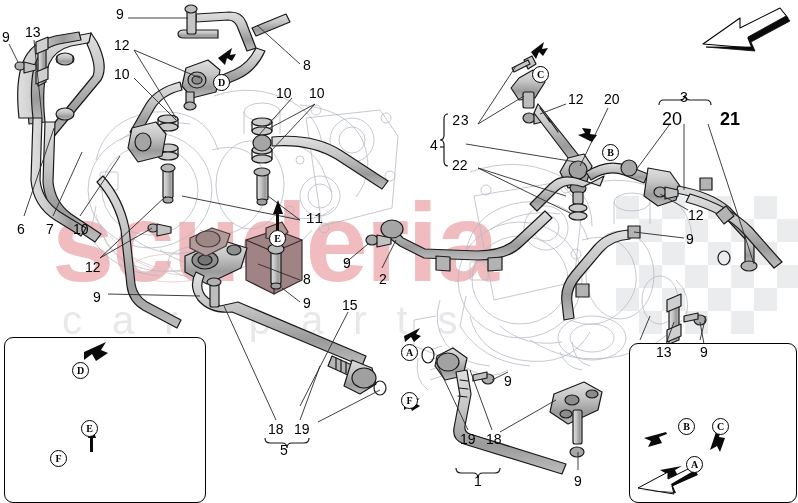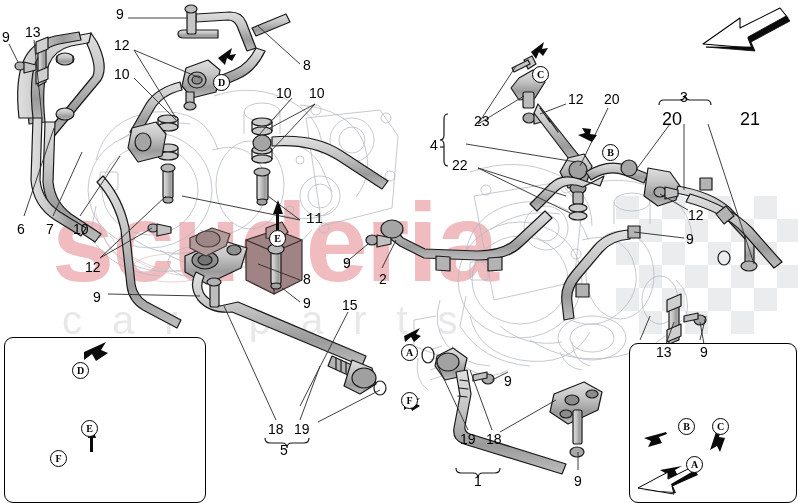--- a/index.html
+++ b/index.html
@@ -489,28 +489,28 @@
   <div class="lbl" style="left:306px;top:212px;font-family:Liberation Mono, monospace;">11</div>
   <div class="lbl" style="left:93px;top:290px;">9</div>
   <div class="lbl" style="left:303px;top:272px;">8</div>
   <div class="lbl" style="left:303px;top:296px;">9</div>
   <div class="lbl" style="left:342px;top:298px;">15</div>
   <div class="lbl" style="left:343px;top:256px;">9</div>
   <div class="lbl" style="left:379px;top:272px;">2</div>
   <div class="lbl" style="left:268px;top:422px;">18</div>
   <div class="lbl" style="left:294px;top:422px;">19</div>
   <div class="lbl" style="left:280px;top:443px;">5</div>
-  <div class="lbl" style="left:474px;top:114px;">23</div>
+  <div class="lbl" style="left:452px;top:114px;font-family:Liberation Mono, monospace;">23</div>
   <div class="lbl" style="left:430px;top:138px;">4</div>
   <div class="lbl" style="left:452px;top:158px;">22</div>
   <div class="lbl" style="left:568px;top:92px;">12</div>
   <div class="lbl" style="left:604px;top:92px;">20</div>
   <div class="lbl" style="left:680px;top:90px;">3</div>
   <div class="lbl sm" style="left:662px;top:110px;">20</div>
-  <div class="lbl sm" style="left:740px;top:110px;">21</div>
+  <div class="lbl sm" style="left:720px;top:110px;font-weight:bold;">21</div>
   <div class="lbl" style="left:688px;top:208px;">12</div>
   <div class="lbl" style="left:686px;top:232px;">9</div>
   <div class="lbl" style="left:656px;top:345px;">13</div>
   <div class="lbl" style="left:700px;top:345px;">9</div>
   <div class="lbl" style="left:504px;top:374px;">9</div>
   <div class="lbl" style="left:460px;top:432px;">19</div>
   <div class="lbl" style="left:486px;top:432px;">18</div>
   <div class="lbl" style="left:474px;top:474px;">1</div>
   <div class="lbl" style="left:574px;top:474px;">9</div>
 

